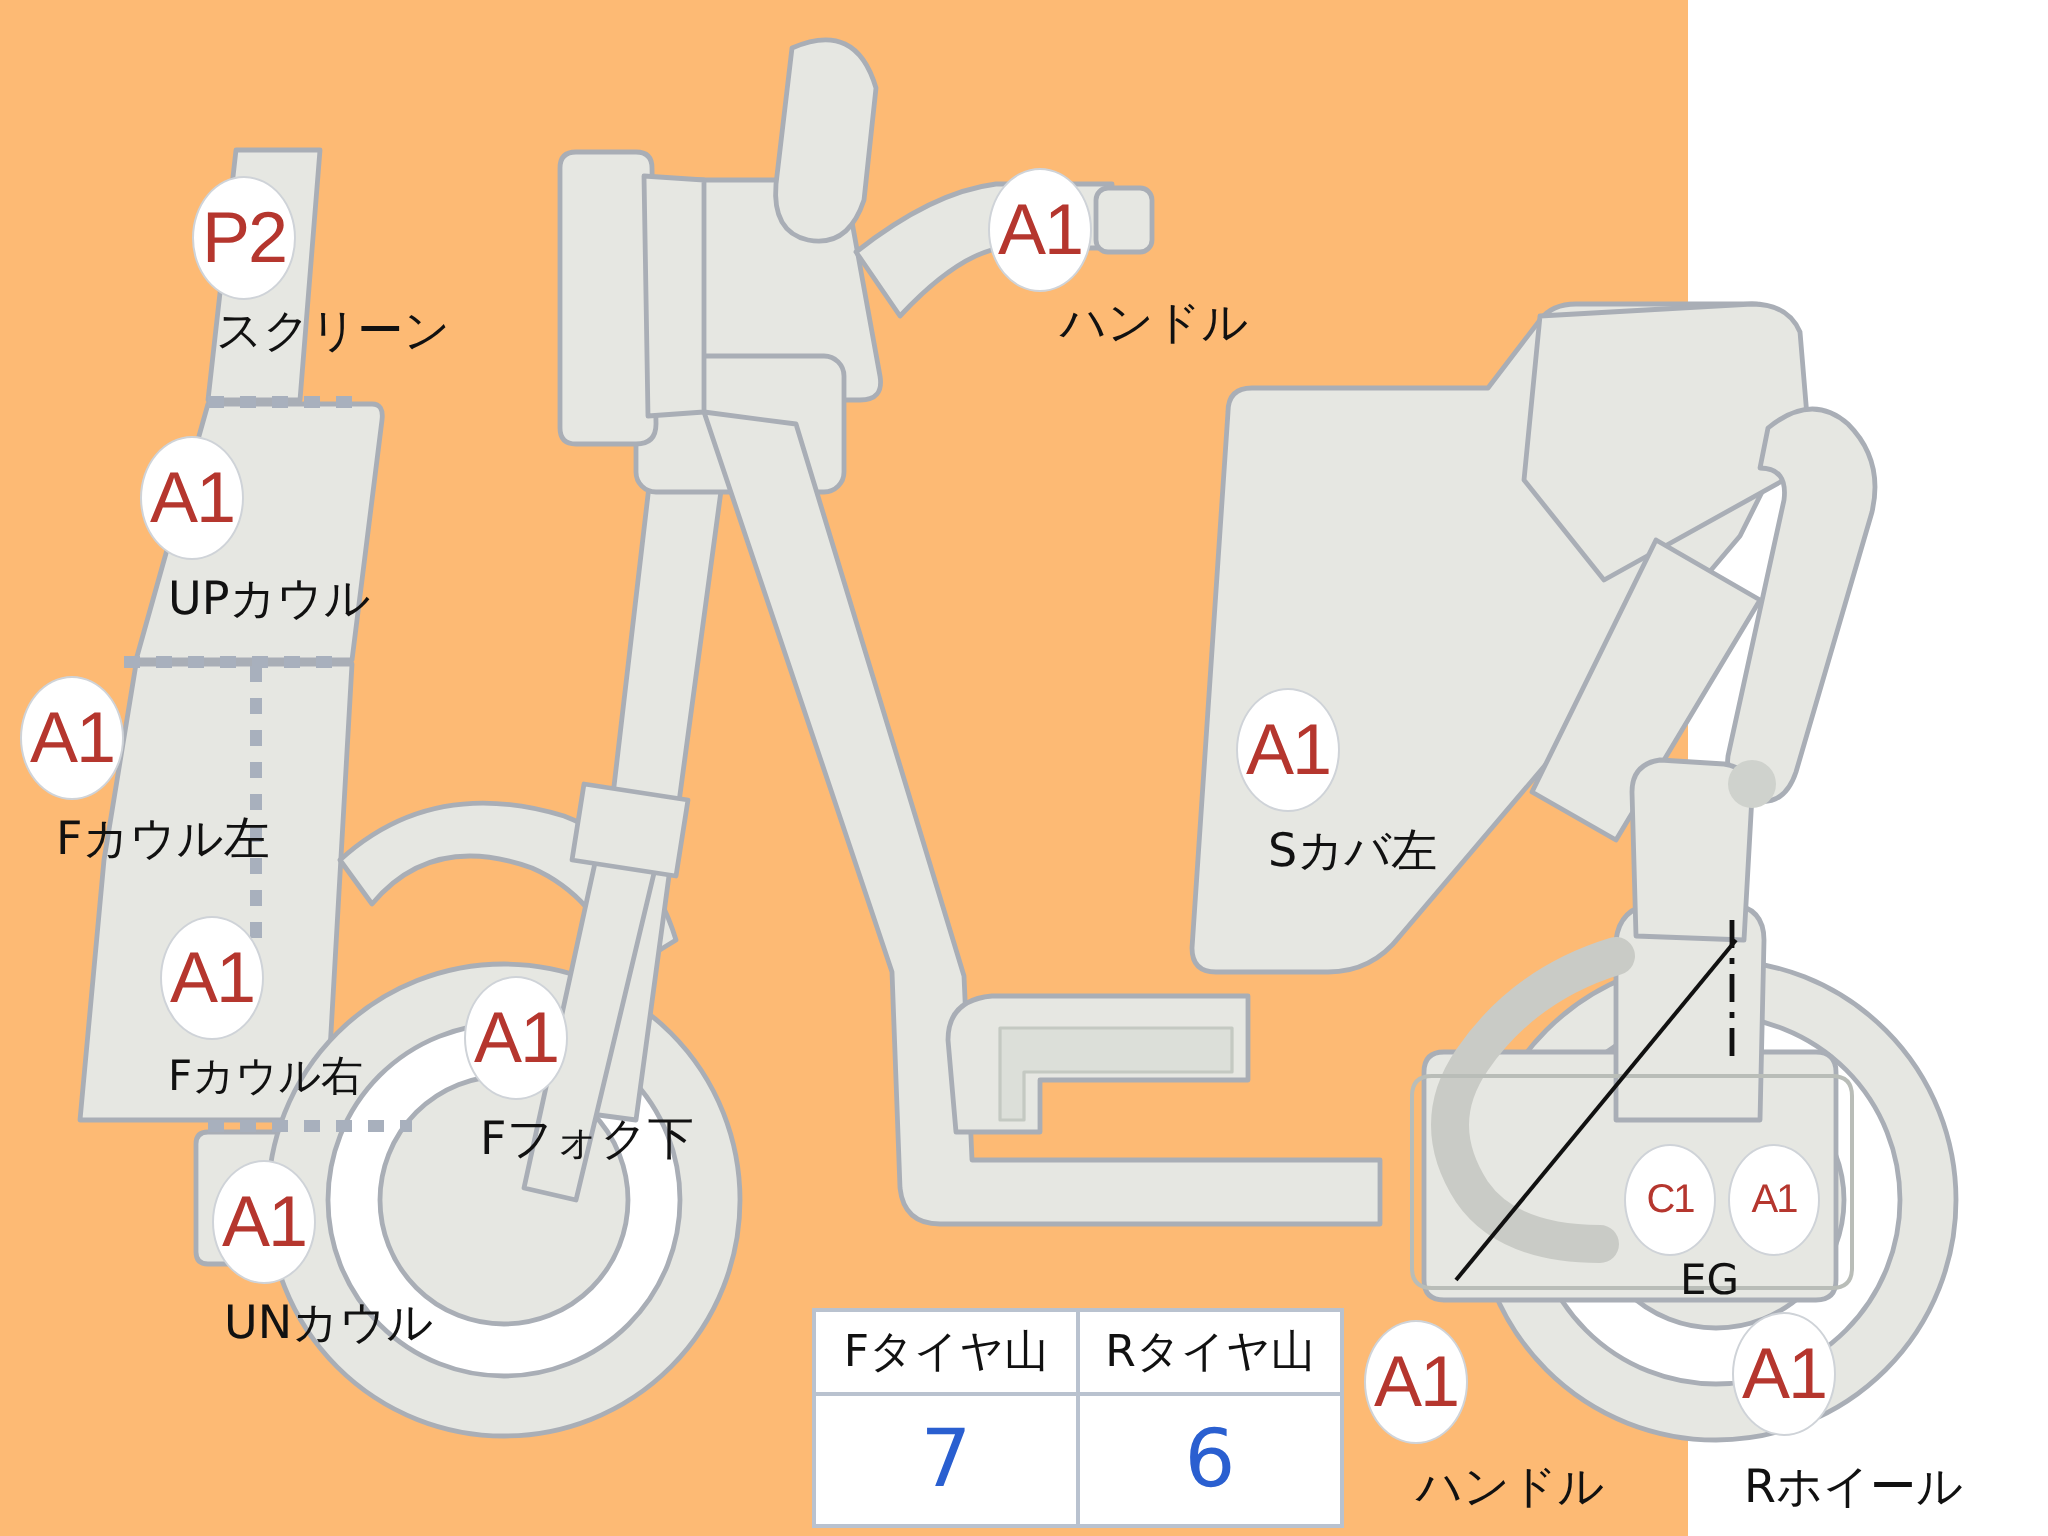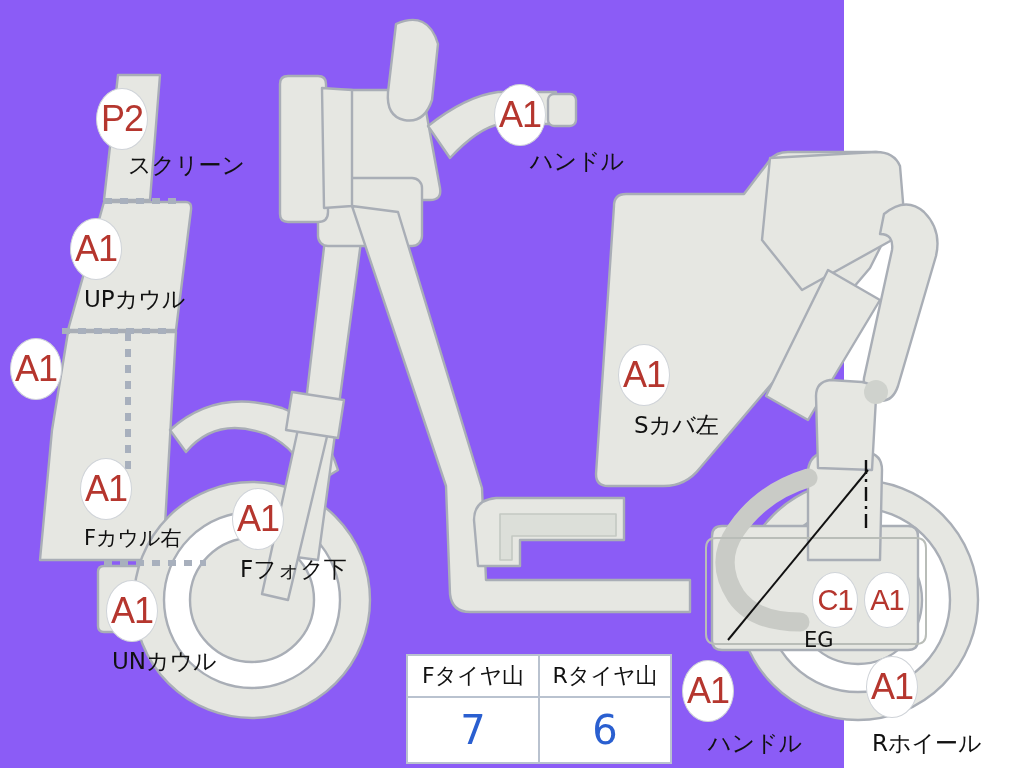--- a/index.html
+++ b/index.html
@@ -1,28 +1,28 @@
 <!DOCTYPE html>
 <html><head>
 <meta charset="utf-8">
 <style>
   html,body{margin:0;padding:0;background:#ffffff;}
   body{width:1024px;height:768px;overflow:hidden;
        font-family:"Liberation Sans","DejaVu Sans",sans-serif;}
-  #stage{position:relative;width:844px;height:768px;background:#8b5cf6;}
+  #stage{position:relative;width:844px;height:768px;background:#fdba74;}
   #art{position:absolute;left:0;top:0;width:1024px;height:768px;}
 
   
   .marker{position:absolute;display:flex;align-items:center;justify-content:center;
           width:52px;height:62px;border-radius:50%;
           background:#ffffff;border:1.3px solid #cfd3d8;
           color:#b5362e;font-size:36px;line-height:1;letter-spacing:-1px;
           font-family:"Liberation Sans","DejaVu Sans",sans-serif;
           box-sizing:border-box;}
-  .marker.small{width:46px;height:56px;font-size:29px;}
+  .marker.small{width:46px;height:56px;font-size:20px;}
 
   
   .caption{position:absolute;color:#111111;font-size:23px;white-space:nowrap;
            font-family:"DejaVu Sans","Liberation Sans",sans-serif;}
   .caption.sm{font-size:21px;}
 
   
   #tyre-table{position:absolute;left:406px;top:654px;border-collapse:collapse;
               background:#ffffff;}
   #tyre-table td{border:2px solid #b9c2cf;text-align:center;
@@ -98,45 +98,46 @@
 
     <g stroke="#a8b0bd" stroke-width="6" stroke-dasharray="8 8" stroke-linecap="butt" fill="none">
       <path d="M104,201 L176,201"></path>
       <path d="M62,331 L174,331"></path>
       <path d="M128,333 L128,470"></path>
       <path d="M104,563 L206,563"></path>
     </g>
   </svg>
 
   <div class="marker" style="left:96px;top:88px;">P2</div>
-  <div class="caption" style="left:128px;top:150px;">スクリーン</div>
+  <div class="caption" style="left:108px;top:150px;">スクリーン</div>
 
   <div class="marker" style="left:70px;top:218px;">A1</div>
   <div class="caption" style="left:84px;top:284px;">UPカウル</div>
 
   <div class="marker" style="left:10px;top:338px;">A1</div>
+  <div class="caption" style="left:28px;top:404px;">Fカウル左</div>
 
   <div class="marker" style="left:80px;top:458px;">A1</div>
   <div class="caption sm" style="left:84px;top:524px;">Fカウル右</div>
 
   <div class="marker" style="left:106px;top:580px;">A1</div>
   <div class="caption" style="left:112px;top:646px;">UNカウル</div>
 
   <div class="marker" style="left:232px;top:488px;">A1</div>
   <div class="caption" style="left:240px;top:554px;">Fフォク下</div>
 
   <div class="marker" style="left:494px;top:84px;">A1</div>
   <div class="caption" style="left:506px;top:146px;margin-left:24px;">ハンドル</div>
 
   <div class="marker" style="left:618px;top:344px;">A1</div>
   <div class="caption" style="left:634px;top:410px;">Sカバ左</div>
 
   <div class="marker small" style="left:812px;top:572px;">C1</div>
   <div class="marker small" style="left:864px;top:572px;">A1</div>
-  <div class="caption sm" style="left:804px;top:628px;text-align:right;">EG</div>
+  <div class="caption sm" style="left:840px;top:628px;text-align:right;">EG</div>
 
   <div class="marker" style="left:682px;top:660px;">A1</div>
   <div class="caption" style="left:708px;top:728px;">ハンドル</div>
 
   <div class="marker" style="left:866px;top:656px;">A1</div>
   <div class="caption" style="left:872px;top:728px;">Rホイール</div>
 
   <table id="tyre-table">
     <tbody>
         <tr>

